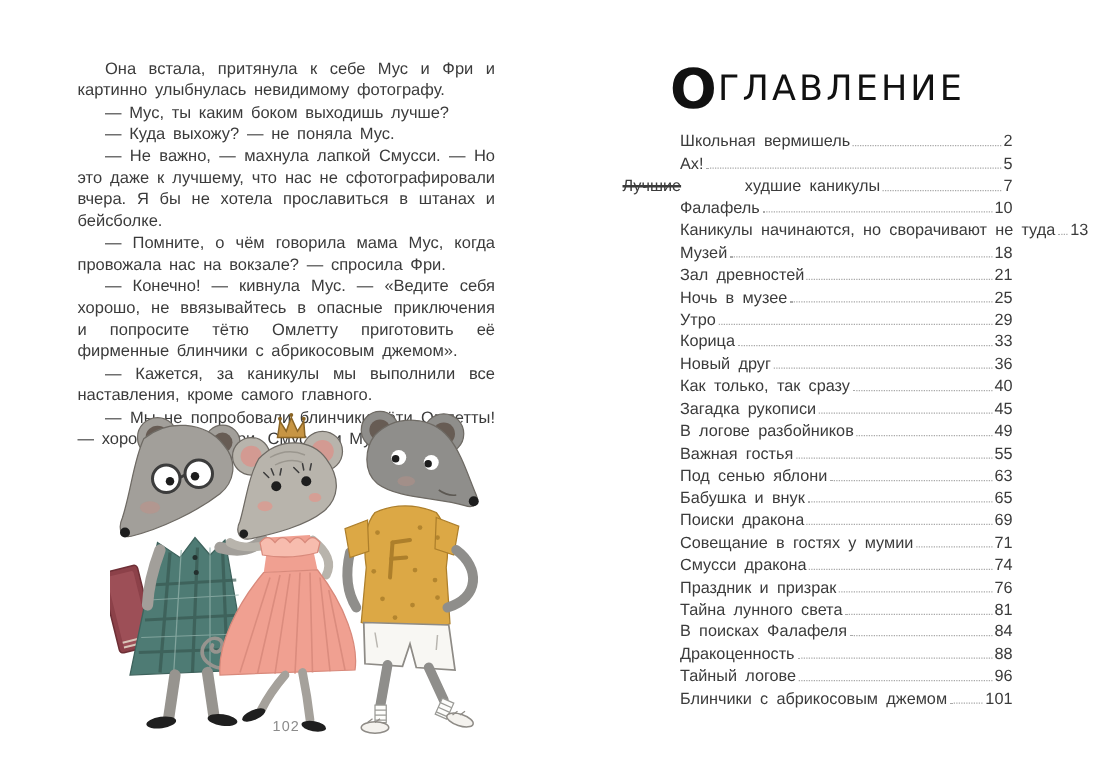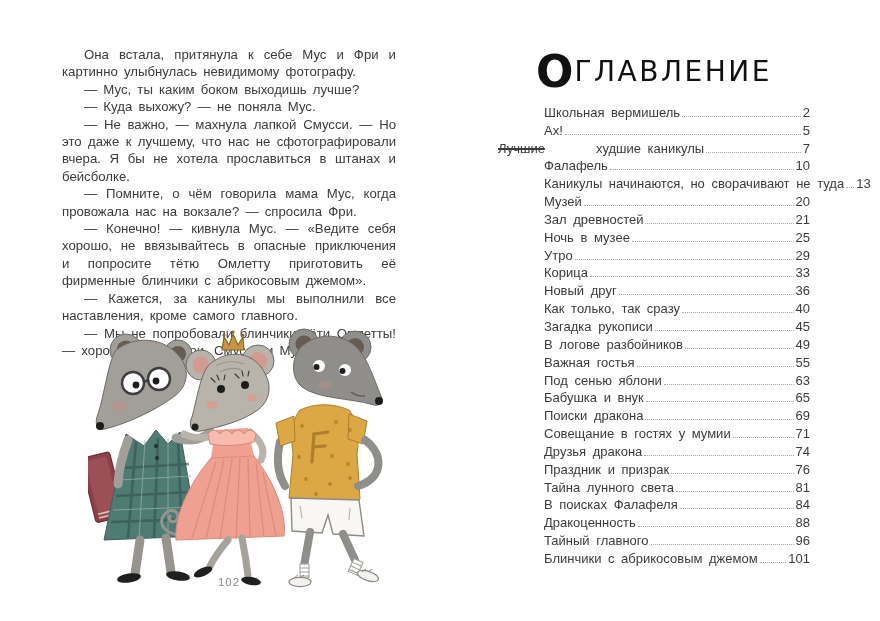--- a/index.html
+++ b/index.html
@@ -266,21 +266,21 @@
           <span class="toc-page">10</span>
         </div>
         <div class="toc-row">
           <span class="toc-label">Каникулы начинаются, но сворачивают не туда</span>
           <span class="dots"></span>
           <span class="toc-page">13</span>
         </div>
         <div class="toc-row">
           <span class="toc-label">Музей</span>
           <span class="dots"></span>
-          <span class="toc-page">20</span>
+          <span class="toc-page">18</span>
         </div>
         <div class="toc-row">
           <span class="toc-label">Зал древностей</span>
           <span class="dots"></span>
           <span class="toc-page">21</span>
         </div>
         <div class="toc-row">
           <span class="toc-label">Ночь в музее</span>
           <span class="dots"></span>
           <span class="toc-page">25</span>
@@ -334,21 +334,21 @@
           <span class="toc-label">Поиски дракона</span>
           <span class="dots"></span>
           <span class="toc-page">69</span>
         </div>
         <div class="toc-row">
           <span class="toc-label">Совещание в гостях у мумии</span>
           <span class="dots"></span>
           <span class="toc-page">71</span>
         </div>
         <div class="toc-row">
-          <span class="toc-label">Друзья дракона</span>
+          <span class="toc-label">Смусси дракона</span>
           <span class="dots"></span>
           <span class="toc-page">74</span>
         </div>
         <div class="toc-row">
           <span class="toc-label">Праздник и призрак</span>
           <span class="dots"></span>
           <span class="toc-page">76</span>
         </div>
         <div class="toc-row">
           <span class="toc-label">Тайна лунного света</span>
@@ -359,21 +359,21 @@
           <span class="toc-label">В поисках Фалафеля</span>
           <span class="dots"></span>
           <span class="toc-page">84</span>
         </div>
         <div class="toc-row">
           <span class="toc-label">Дракоценность</span>
           <span class="dots"></span>
           <span class="toc-page">88</span>
         </div>
         <div class="toc-row">
-          <span class="toc-label">Тайный главного</span>
+          <span class="toc-label">Тайный логове</span>
           <span class="dots"></span>
           <span class="toc-page">96</span>
         </div>
         <div class="toc-row">
           <span class="toc-label">Блинчики с абрикосовым джемом</span>
           <span class="dots"></span>
           <span class="toc-page">101</span>
         </div>
       </div>
   </div>

